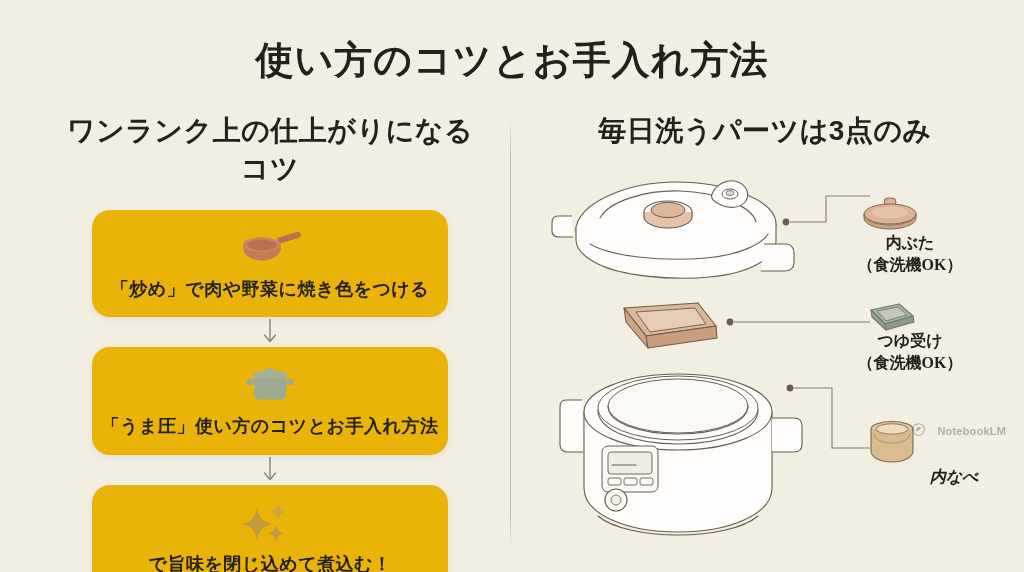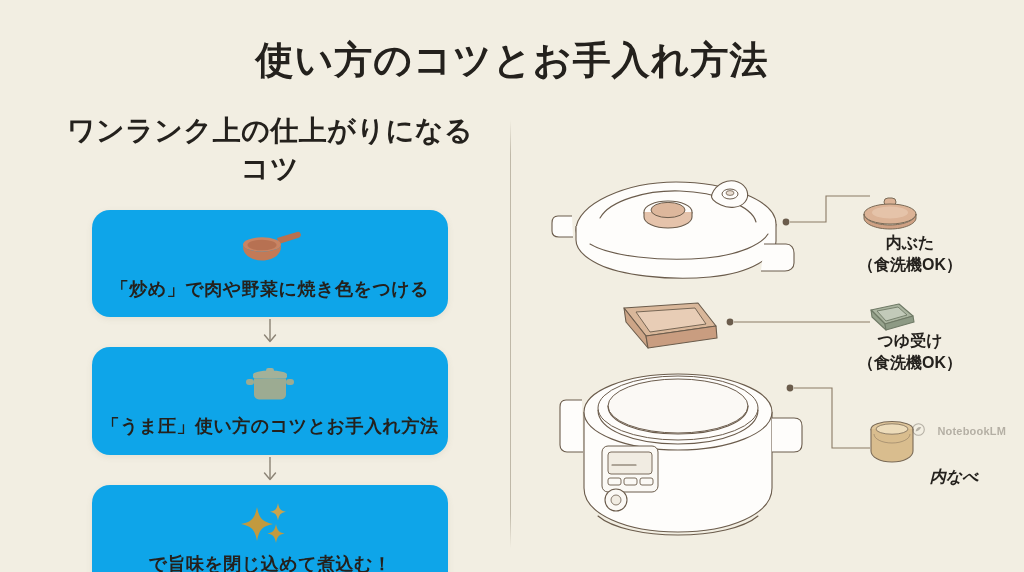--- a/index.html
+++ b/index.html
@@ -34,21 +34,21 @@
   .divider{
     position:absolute;left:510px;top:120px;
     width:1px;height:428px;
     background:linear-gradient(to bottom,rgba(150,140,120,0),rgba(150,140,120,.55) 8%,rgba(150,140,120,.55) 92%,rgba(150,140,120,0));
   }
 
   
   .card{
     position:relative;
     width:356px;margin:0 auto;
-    background:#0ea5e9;
+    background:#eab308;
     border-radius:18px;
     box-shadow:0 2px 6px rgba(120,105,80,.10);
     padding:16px 0 16px 0;
     text-align:center;
   }
   .card-icon{height:46px;display:flex;align-items:center;justify-content:center;margin-bottom:6px;}
   .card-label{
     font-size:18px;font-weight:700;color:#24211d;
     letter-spacing:.5px;line-height:1.3;
   }
@@ -61,21 +61,21 @@
   .diagram{position:absolute;left:540px;top:160px;width:460px;height:380px;}
   .diagram svg{display:block;}
 
   .part-label{
     position:absolute;
     text-align:center;
     font-size:16px;font-weight:700;color:#24211d;
     line-height:1.35;
     white-space:nowrap;
   }
-  .part-label .sub{display:block;}
+  .part-label .sub{display:block;font-family:Liberation Serif, serif;}
 
   
   .watermark{
     position:absolute;right:18px;bottom:12px;
     display:flex;align-items:center;gap:12px;
     opacity:.45;
   }
   .watermark .wm-text{font-size:11px;font-weight:600;color:#6b645a;letter-spacing:.2px;}
 </style>
 </head>
@@ -135,20 +135,23 @@
         <svg width="66" height="46" viewBox="0 0 66 46" aria-hidden="true">
           <path d="M20 6 C22.2 17.6 25.4 20.8 36 23 C25.4 25.2 22.2 28.4 20 40 C17.8 28.4 14.6 25.2 4 23 C14.6 20.8 17.8 17.6 20 6 Z" fill="#c29a3e"></path>
           <path d="M41 2 C42.1 8.1 43.6 9.7 49 10.8 C43.6 11.9 42.1 13.5 41 19.6 C39.9 13.5 38.4 11.9 33 10.8 C38.4 9.7 39.9 8.1 41 2 Z" fill="#c9a44e"></path>
           <path d="M39 23 C40.2 29.6 41.8 31.3 47.6 32.5 C41.8 33.7 40.2 35.4 39 42 C37.8 35.4 36.2 33.7 30.4 32.5 C36.2 31.3 37.8 29.6 39 23 Z" fill="#c29a3e"></path>
         </svg>
       </div>
       <div class="card-label">で旨味を閉じ込めて煮込む！</div>
     </div>
   </div>
 
+  <div class="col-right">
+    <div class="section-head">毎日洗うパーツは3点のみ</div>
+  </div>
 
   <div class="diagram">
     <svg width="460" height="390" viewBox="0 0 460 390" aria-hidden="true">
       <defs>
         <style>
           .ln{fill:none;stroke:#6b5c4c;stroke-width:1.1;stroke-linecap:round;stroke-linejoin:round;}
           .lnf{fill:#fefdfb;stroke:#6b5c4c;stroke-width:1.1;stroke-linejoin:round;}
           .lead{fill:none;stroke:#8a7a64;stroke-width:1.1;}
         </style>
       </defs>

